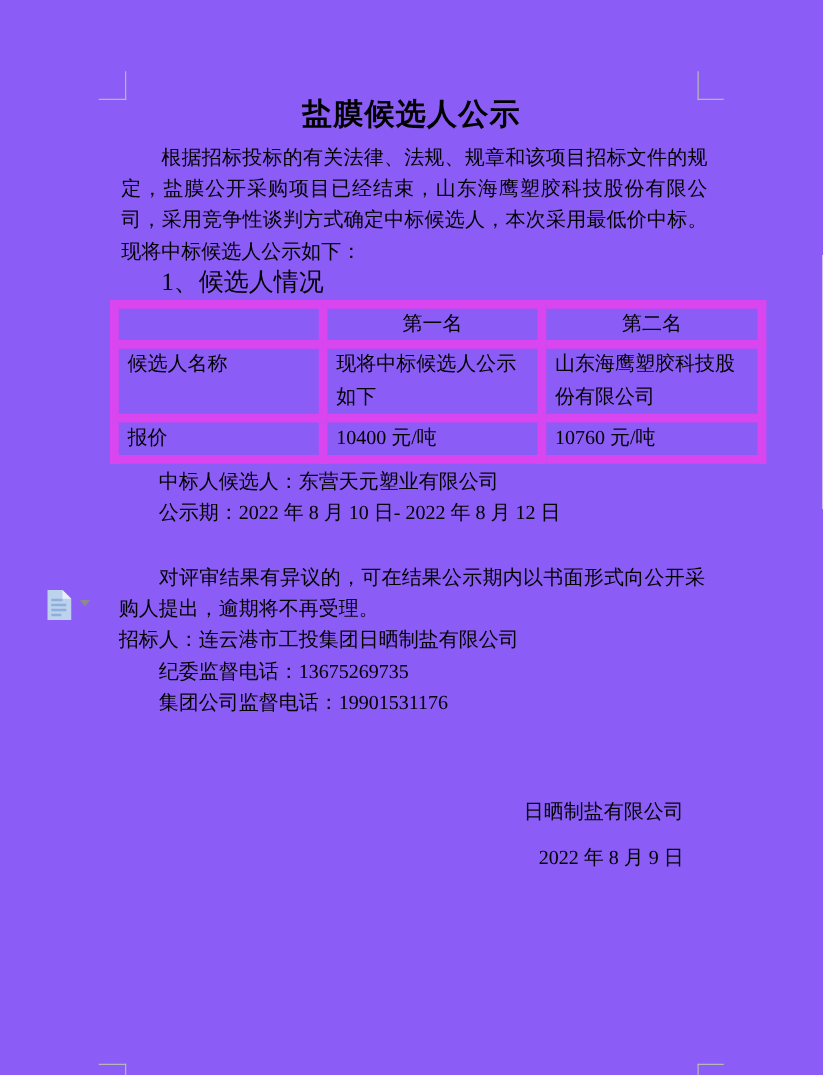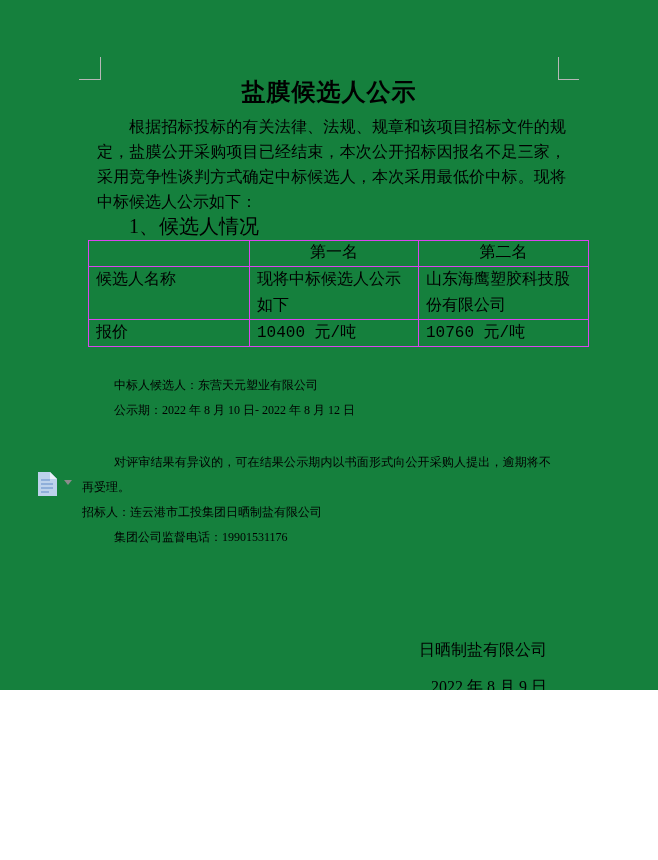--- a/index.html
+++ b/index.html
@@ -1,20 +1,20 @@
 <!DOCTYPE html>
 <html><head>
 <meta charset="utf-8">
 <style>
   html, body { margin: 0; padding: 0; background: #ffffff; }
   .page {
     position: relative;
     width: 658px;
-    height: 690px;
-    background: #15803d;
+    height: 860px;
+    background: #8b5cf6;
     overflow: hidden;
     font-family: "Liberation Serif", "DejaVu Serif", serif;
     color: #000000;
   }
 
   
   .crop { position: absolute; }
   .crop.tl { left: 79px;  top: 57px;  width: 21px; height: 22px;
              border-right: 1px solid #b7b7b7; border-bottom: 1px solid #b7b7b7; }
   .crop.tr { left: 558px; top: 57px;  width: 20px; height: 22px;
@@ -40,38 +40,37 @@
     position: absolute; top: 214px; left: 129px; margin: 0;
     font-size: 20px; line-height: 25px;
   }
 
   table.candidates {
     position: absolute; top: 240px; left: 88px;
     width: 486px; border-collapse: collapse; table-layout: fixed;
     font-size: 16px;
   }
   table.candidates td {
-    border: 1px solid #d946ef;
+    border: 7px solid #d946ef;
     vertical-align: top;
     padding: 0 4px 0 7px;
     line-height: 26px;
     word-break: break-all;
-    font-family: Liberation Mono, monospace;
   }
   table.candidates .hd { text-align: center; padding: 0; line-height: 25px; }
   table.candidates .col1 { width: 149px; }
   table.candidates .col2 { width: 168px; }
   table.candidates .col3 { width: 169px; margin-left: 11px; }
   table.candidates tr.r1 td { height: 25px; }
   table.candidates tr.r2 td { height: 52px; }
   table.candidates tr.r3 td { height: 25px; }
 
   .post {
-    position: absolute; top: 373px; left: 82px; width: 469px;
-    font-size: 12px; line-height: 25px;
+    position: absolute; top: 373px; left: 95px; width: 469px;
+    font-size: 16px; line-height: 25px;
   }
   .post p { margin: 0; }
   .post .ind { text-indent: 32px; }
   .post .just { text-align: justify; word-break: break-all; margin-top: 27px; }
 
   .paste-btn {
     position: absolute; top: 470px; left: 37px;
     width: 42px; height: 28px; cursor: pointer;
   }
   .paste-btn svg { position: absolute; left: 0; top: 2px; }
@@ -94,21 +93,21 @@
 
 <div class="page">
 
   <div class="crop tl"></div>
   <div class="crop tr"></div>
   <div class="crop bl"></div>
   <div class="crop br"></div>
 
   <h1 class="title">盐膜候选人公示</h1>
 
-  <p class="intro">根据招标投标的有关法律、法规、规章和该项目招标文件的规定，盐膜公开采购项目已经结束，本次公开招标因报名不足三家，采用竞争性谈判方式确定中标候选人，本次采用最低价中标。现将中标候选人公示如下：</p>
+  <p class="intro">根据招标投标的有关法律、法规、规章和该项目招标文件的规定，盐膜公开采购项目已经结束，山东海鹰塑胶科技股份有限公司，采用竞争性谈判方式确定中标候选人，本次采用最低价中标。现将中标候选人公示如下：</p>
 
   <div class="heading">1、候选人情况</div>
 
   <table class="candidates">
     <tbody>
         <tr class="r1">
       <td class="col1"></td>
       <td class="col2 hd">第一名</td>
       <td class="col3 hd">第二名</td>
     </tr>
@@ -123,20 +122,21 @@
       <td class="col3">10760 元/吨</td>
     </tr>
   </tbody>
     </table>
 
   <div class="post">
     <p class="ind">中标人候选人：东营天元塑业有限公司</p>
     <p class="ind">公示期：2022 年 8 月 10 日- 2022 年 8 月 12 日</p>
     <p class="ind just">对评审结果有异议的，可在结果公示期内以书面形式向公开采购人提出，逾期将不再受理。</p>
     <p>招标人：连云港市工投集团日晒制盐有限公司</p>
+    <p class="ind">纪委监督电话：13675269735</p>
     <p class="ind">集团公司监督电话：19901531176</p>
   </div>
 
   <div class="paste-btn">
     <svg width="21" height="24" viewBox="0 0 21 24">
       <path d="M1,0 h12 l7,7 v17 h-19 z" fill="#bdd2ec"></path>
       <path d="M13,0 l7,7 h-7 z" fill="#e9effa"></path>
       <rect x="4" y="7" width="9" height="2" fill="#8fafda"></rect>
       <rect x="4" y="11" width="12" height="2" fill="#8fafda"></rect>
       <rect x="4" y="15" width="12" height="2" fill="#8fafda"></rect>

